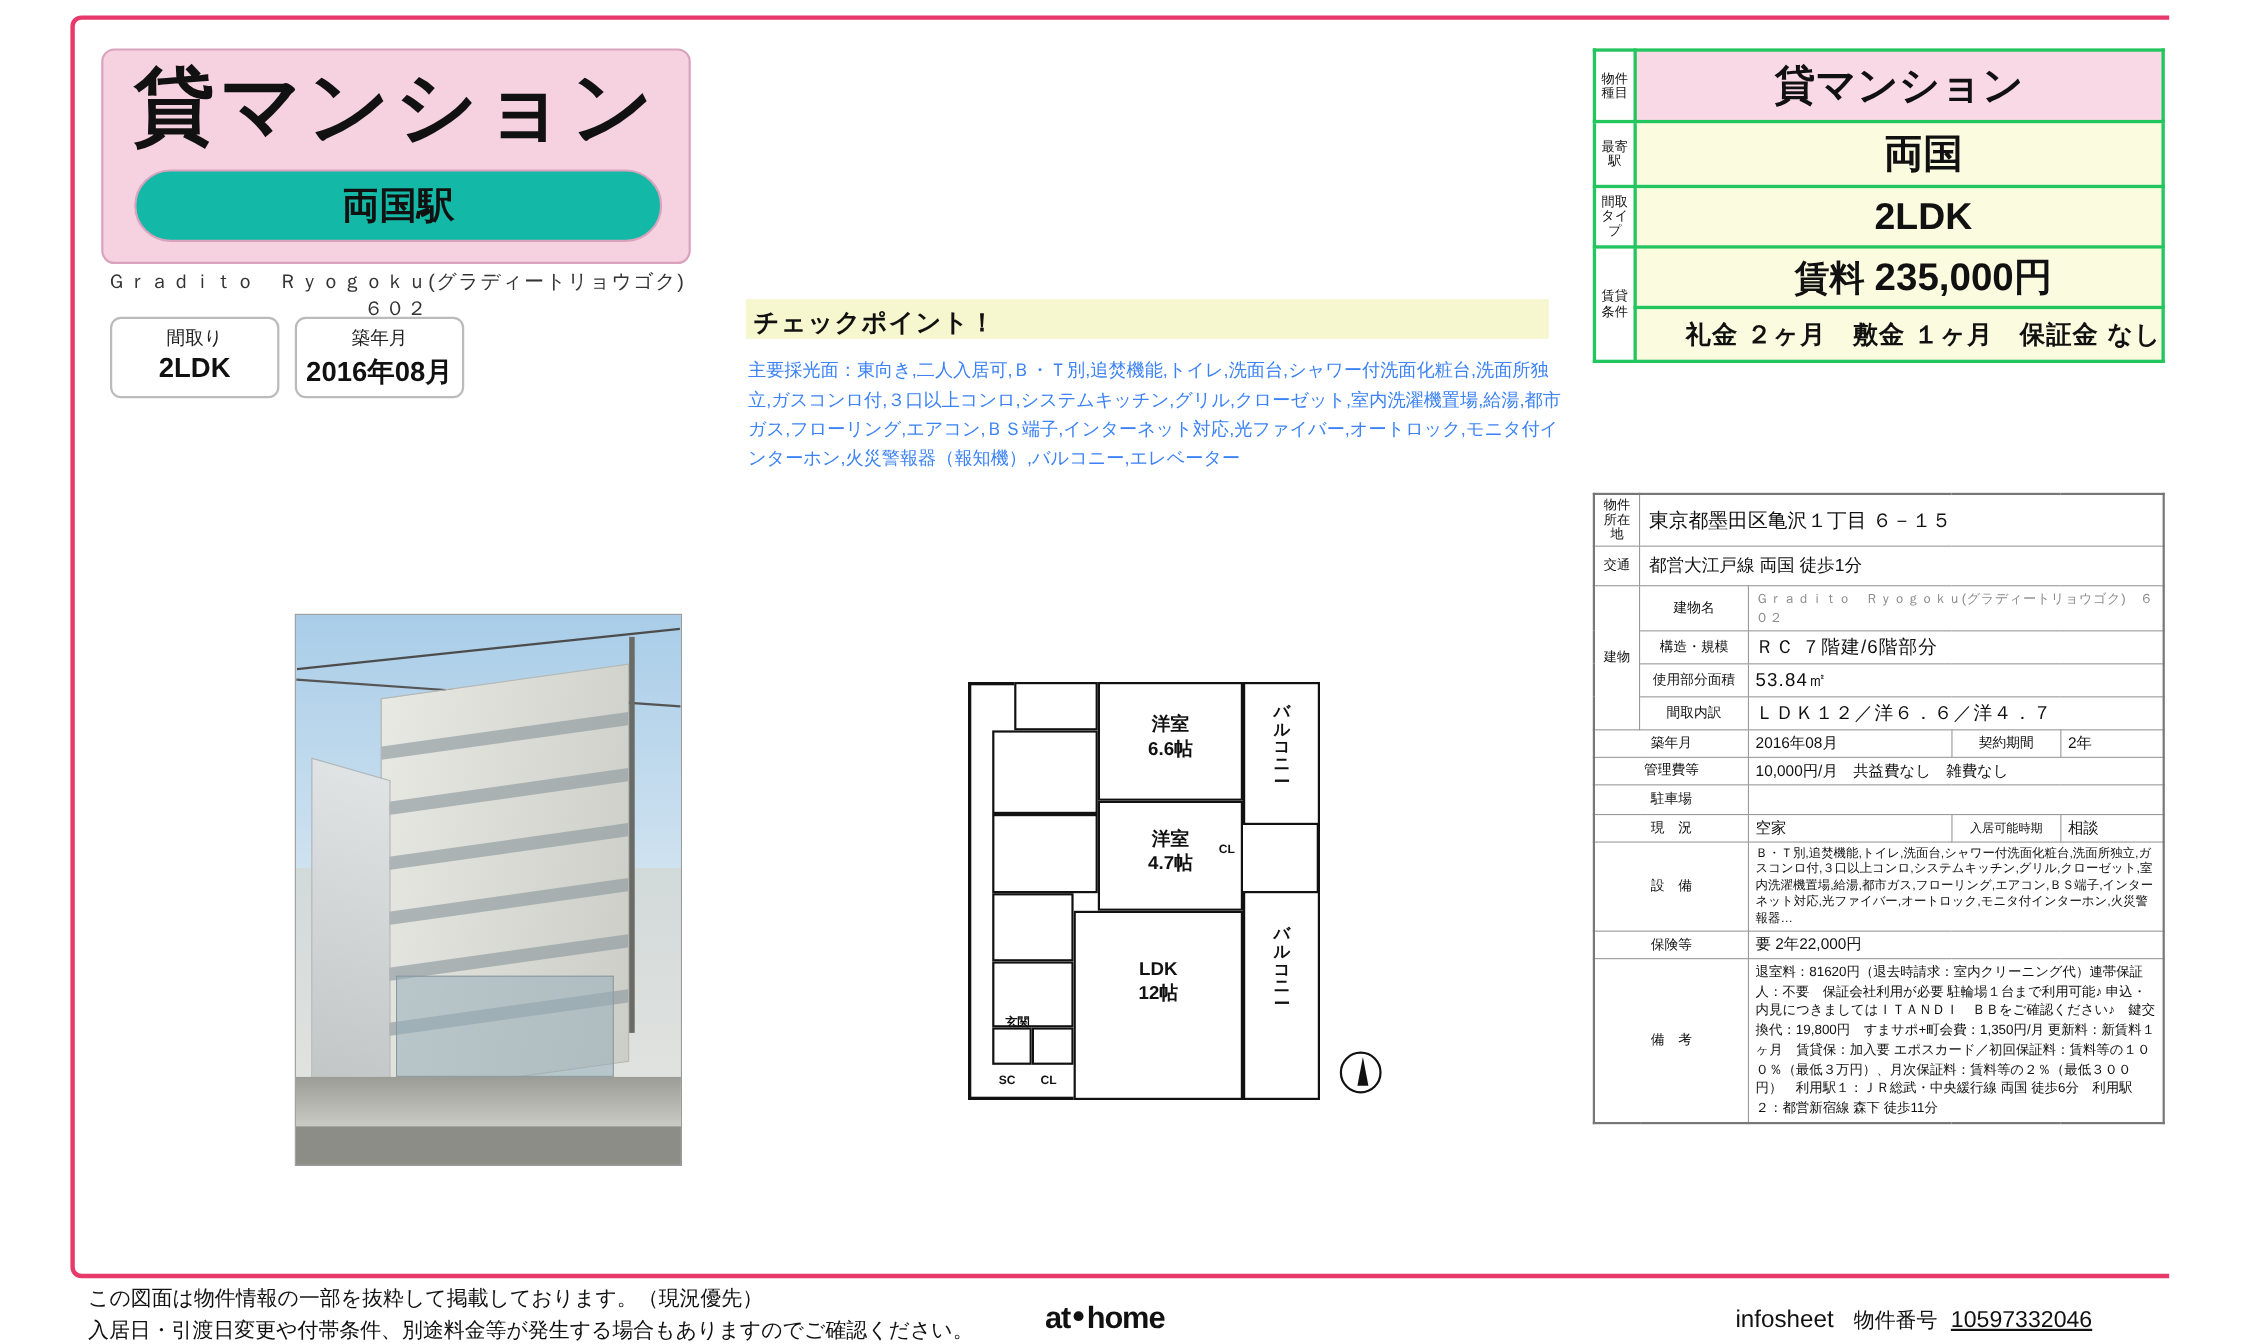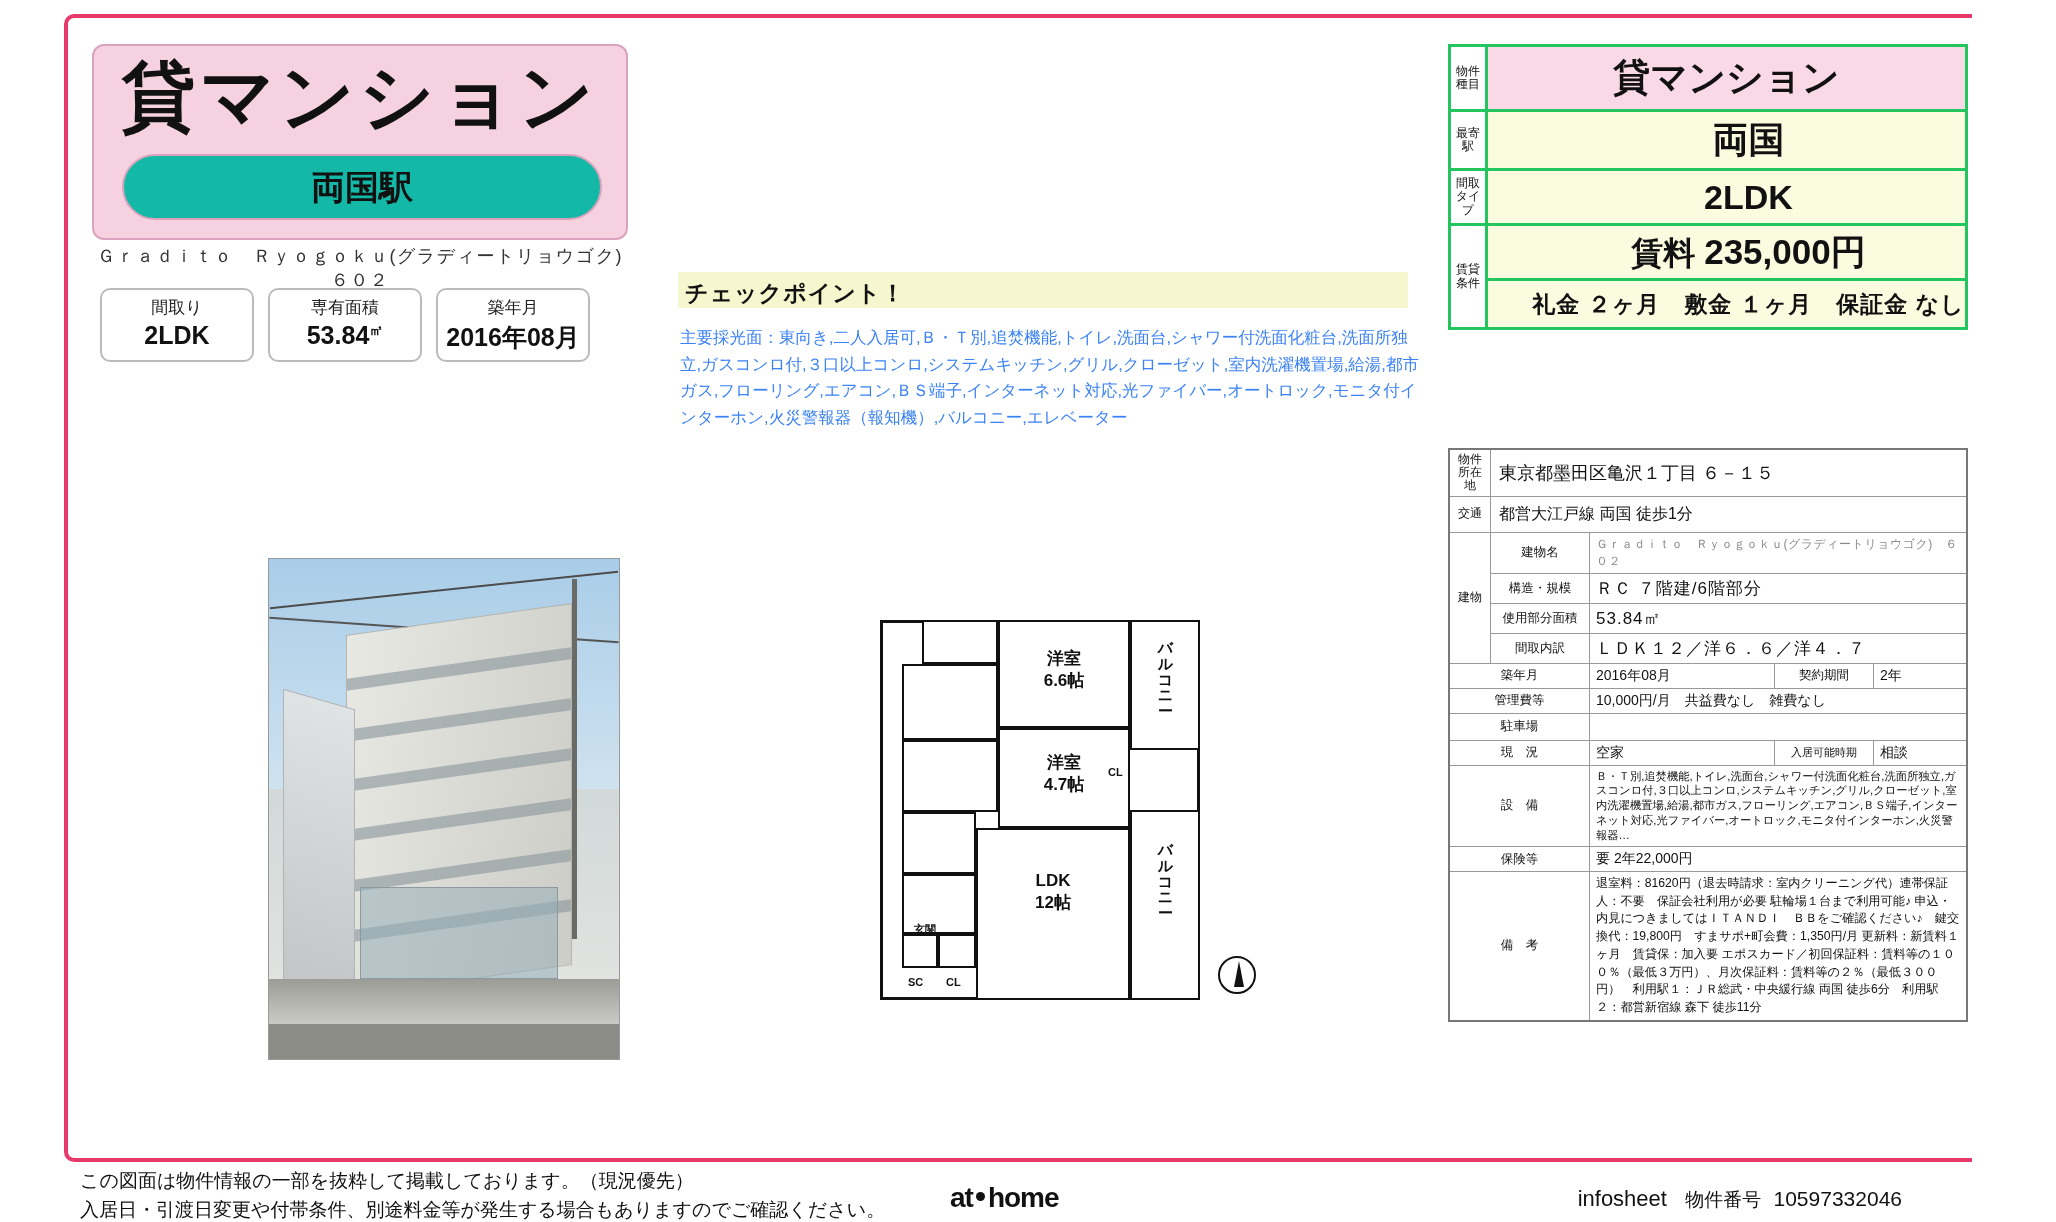--- a/index.html
+++ b/index.html
@@ -332,42 +332,38 @@
     border-radius: 50%;
     margin: 0 3px 6px 3px;
   }
   .infosheet {
     position: absolute;
     right: 70px;
     top: 1186px;
     font-size: 22px;
     white-space: nowrap;
   }
-  .infosheet .num { font-size: 21px; }
+  .infosheet .num { text-decoration: underline; font-size: 21px; }
 </style>
 </head>
 <body>
 
 <div class="page">
   <div class="border-frame"></div>
 
   <div class="title-box">
     <div class="title-main">貸マンション</div>
     <div class="title-station">両国駅</div>
   </div>
   <div class="bldg-name">Ｇｒａｄｉｔｏ　Ｒｙｏｇｏｋｕ(グラディートリョウゴク)　６０２</div>
 
   <div class="spec-row">
     <div class="spec-cell">
       <div class="lbl">間取り</div>
       <div class="val">2LDK</div>
-    </div>
-    <div class="spec-cell">
-      <div class="lbl">専有面積</div>
-      <div class="val"><span>53.84</span><span class="sup">㎡</span></div>
     </div>
     <div class="spec-cell">
       <div class="lbl">築年月</div>
       <div class="val">2016年08月</div>
     </div>
   </div>
 
   <div class="cp-hl"></div>
   <div class="cp-title">チェックポイント！</div>
   <div class="cp-body">主要採光面：東向き,二人入居可,Ｂ・Ｔ別,追焚機能,トイレ,洗面台,シャワー付洗面化粧台,洗面所独立,ガスコンロ付,３口以上コンロ,システムキッチン,グリル,クローゼット,室内洗濯機置場,給湯,都市ガス,フローリング,エアコン,ＢＳ端子,インターネット対応,光ファイバー,オートロック,モニタ付インターホン,火災警報器（報知機）,バルコニー,エレベーター</div>

